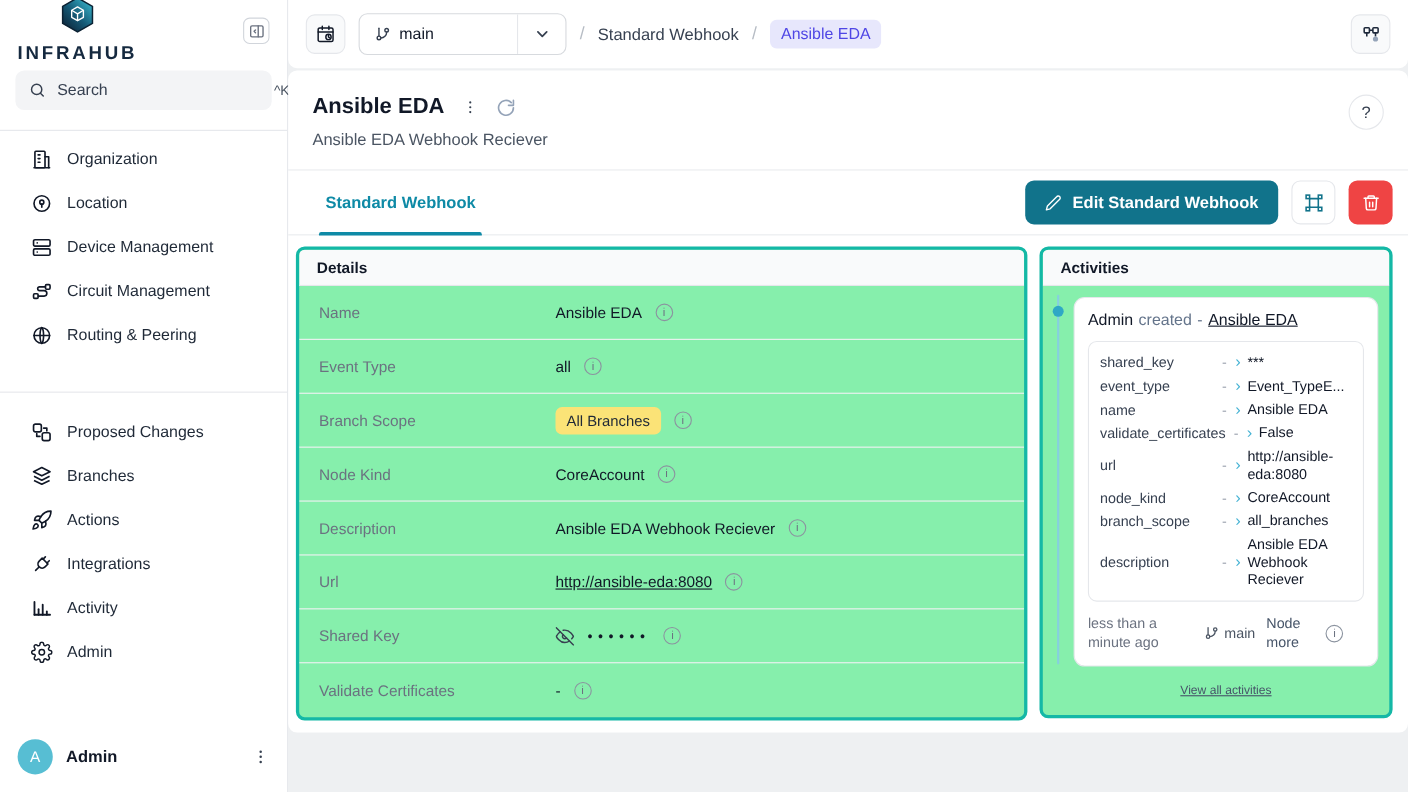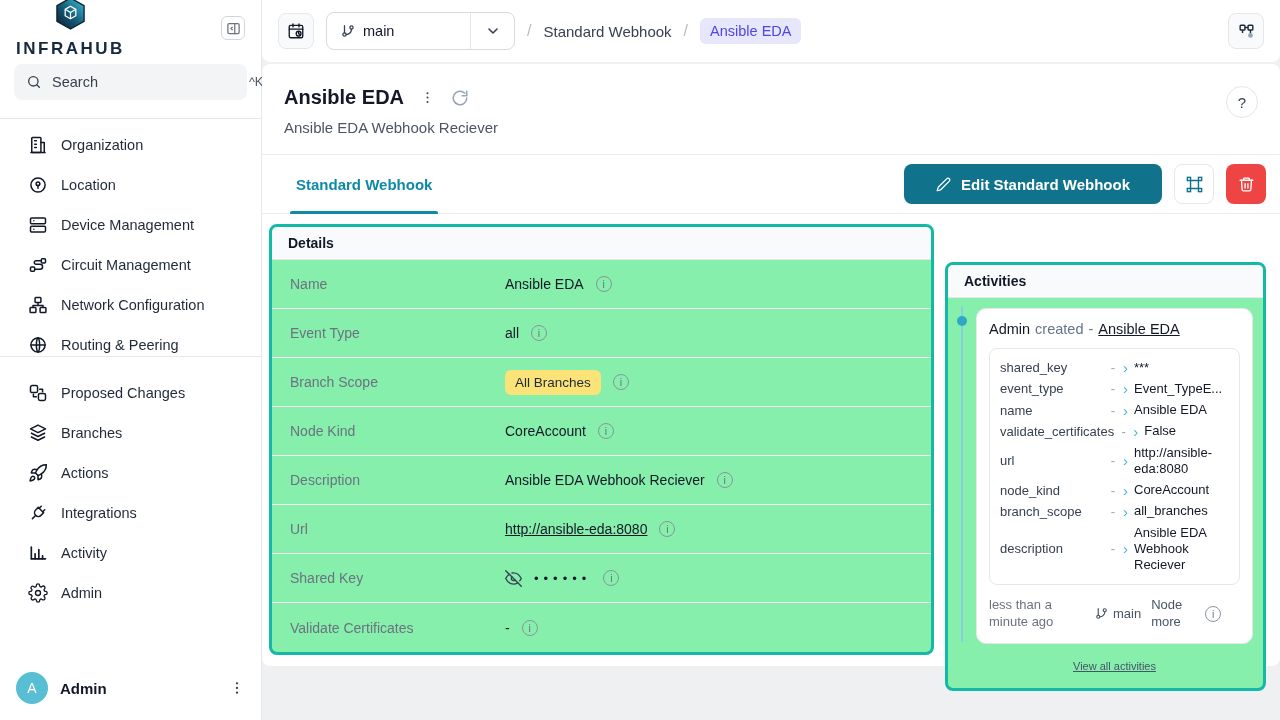--- a/index.html
+++ b/index.html
@@ -64,21 +64,21 @@
               display:flex; align-items:center; padding:0 14px 0 28px; height:60px; }
   .tabs { display:flex; gap:34px; height:100%; }
   .tab { display:flex; align-items:center; gap:8px; position:relative; padding:0 6px; color:#6b7280;
          font-size:15px; cursor:pointer; }
   .tab.active { color:#0e8aa6; font-weight:600; }
   .tab.active::after { content:""; position:absolute; left:0; right:0; bottom:-1px; height:3px;
                        background:#0e8aa6; border-radius:2px 2px 0 0; }
   .count { background:#e7e9ec; color:#4b5563; font-size:12.5px; padding:2px 9px; border-radius:999px; }
   .actions { margin-left:auto; display:flex; gap:12px; align-items:center; }
   .btn-primary { height:40px; background:#11738b; color:#fff; border:none; border-radius:8px;
-                 font-size:15px; font-weight:600; padding:0 32px; display:flex; align-items:center;
+                 font-size:15px; font-weight:600; padding:0 18px; display:flex; align-items:center;
                  gap:10px; cursor:pointer; font-family:inherit; }
   .btn-outline { width:40px; height:40px; border:1px solid #e5e7eb; background:#fff; border-radius:8px;
                  display:flex; align-items:center; justify-content:center; color:#11738b; cursor:pointer; }
   .btn-danger { width:40px; height:40px; border:none; background:#ef4444; border-radius:8px;
                 display:flex; align-items:center; justify-content:center; color:#fff; cursor:pointer; }
 
   .body { flex:1; display:flex; gap:11px; padding:10px 14px 0 7px; min-height:0; }
   .panel { border:3px solid #14b8a6; border-radius:8px; background:#86efac; overflow:hidden; align-self:flex-start; }
   .panel-head { background:#f9fafb; border-bottom:1px solid #e5e7eb; padding:8px 16px; font-weight:700;
                 font-size:14px; color:#111827; height:33px; display:flex; align-items:center; }
@@ -89,21 +89,21 @@
   .dvalue { display:flex; align-items:center; gap:12px; font-size:14px; color:#111827; }
   .dlink { text-decoration:underline; color:#111827; }
   .badge-yellow { background:#fbe377; color:#1f2937; padding:5px 10px; border-radius:6px; font-size:13.5px; }
   .dots { letter-spacing:5px; font-size:13px; color:#111827; }
   .eye { color:#374151; cursor:pointer; }
   .i-ico { width:16px; height:16px; border:1.3px solid #8b939f; border-radius:50%; color:#6b7280;
            font-size:10.5px; display:inline-flex; align-items:center; justify-content:center;
            cursor:pointer; flex-shrink:0; }
 
   
-  .activities { width:321px; min-width:321px;margin-top:38px; }
+  .activities { width:321px; min-width:321px; }
   .act-body { position:relative; padding:10px 10px 16px 28px; }
   .act-body::before { content:""; position:absolute; left:13px; top:8px; bottom:46px; width:2px;
                       background:#86cfdf; border-radius:2px; }
   .timeline-dot { position:absolute; left:9px; top:18px; width:10px; height:10px; border-radius:50%;
                   background:#2fa8c5; }
   .act-card { border:1px solid #e5e7eb; border-radius:10px; padding:12px; background:#fff; }
   .act-title { font-size:14.5px; display:flex; flex-wrap:wrap; gap:5px; align-items:baseline; }
   .actor { color:#111827; }
   .action { color:#64748b; }
   .sep { color:#64748b; }
@@ -199,31 +199,20 @@
     </a>
     <a class="nav-item">
       <span class="nicon">
           <svg width="20" height="20" viewBox="0 0 24 24" fill="none" stroke="currentColor" stroke-width="1.8" stroke-linecap="round" stroke-linejoin="round">
             <rect x="3" y="14.5" width="5" height="5" rx="1.2"></rect>
             <rect x="16" y="4.5" width="5" height="5" rx="1.2"></rect>
             <path d="M8 17h6.5a3 3 0 0 0 0-6h-5a2 2 0 0 1 0-4H16"></path>
           </svg>
         </span>
       <span>Circuit Management</span>
-    </a>
-    <a class="nav-item">
-      <span class="nicon">
-          <svg width="20" height="20" viewBox="0 0 24 24" fill="none" stroke="currentColor" stroke-width="1.8" stroke-linejoin="round">
-            <rect x="8.5" y="3" width="7" height="6" rx="1"></rect>
-            <rect x="2.5" y="15" width="7" height="6" rx="1"></rect>
-            <rect x="14.5" y="15" width="7" height="6" rx="1"></rect>
-            <path d="M12 9v3.5M6 15v-2.5h12V15"></path>
-          </svg>
-        </span>
-      <span>Network Configuration</span>
     </a>
     <a class="nav-item">
       <span class="nicon">
           <svg width="20" height="20" viewBox="0 0 24 24" fill="none" stroke="currentColor" stroke-width="1.8" stroke-linecap="round">
             <circle cx="12" cy="12" r="8.5"></circle>
             <path d="M3.5 12h17"></path>
             <path d="M12 3.5c2.6 2.3 2.6 14.7 0 17"></path>
             <path d="M12 3.5c-2.6 2.3-2.6 14.7 0 17"></path>
           </svg>
         </span>

